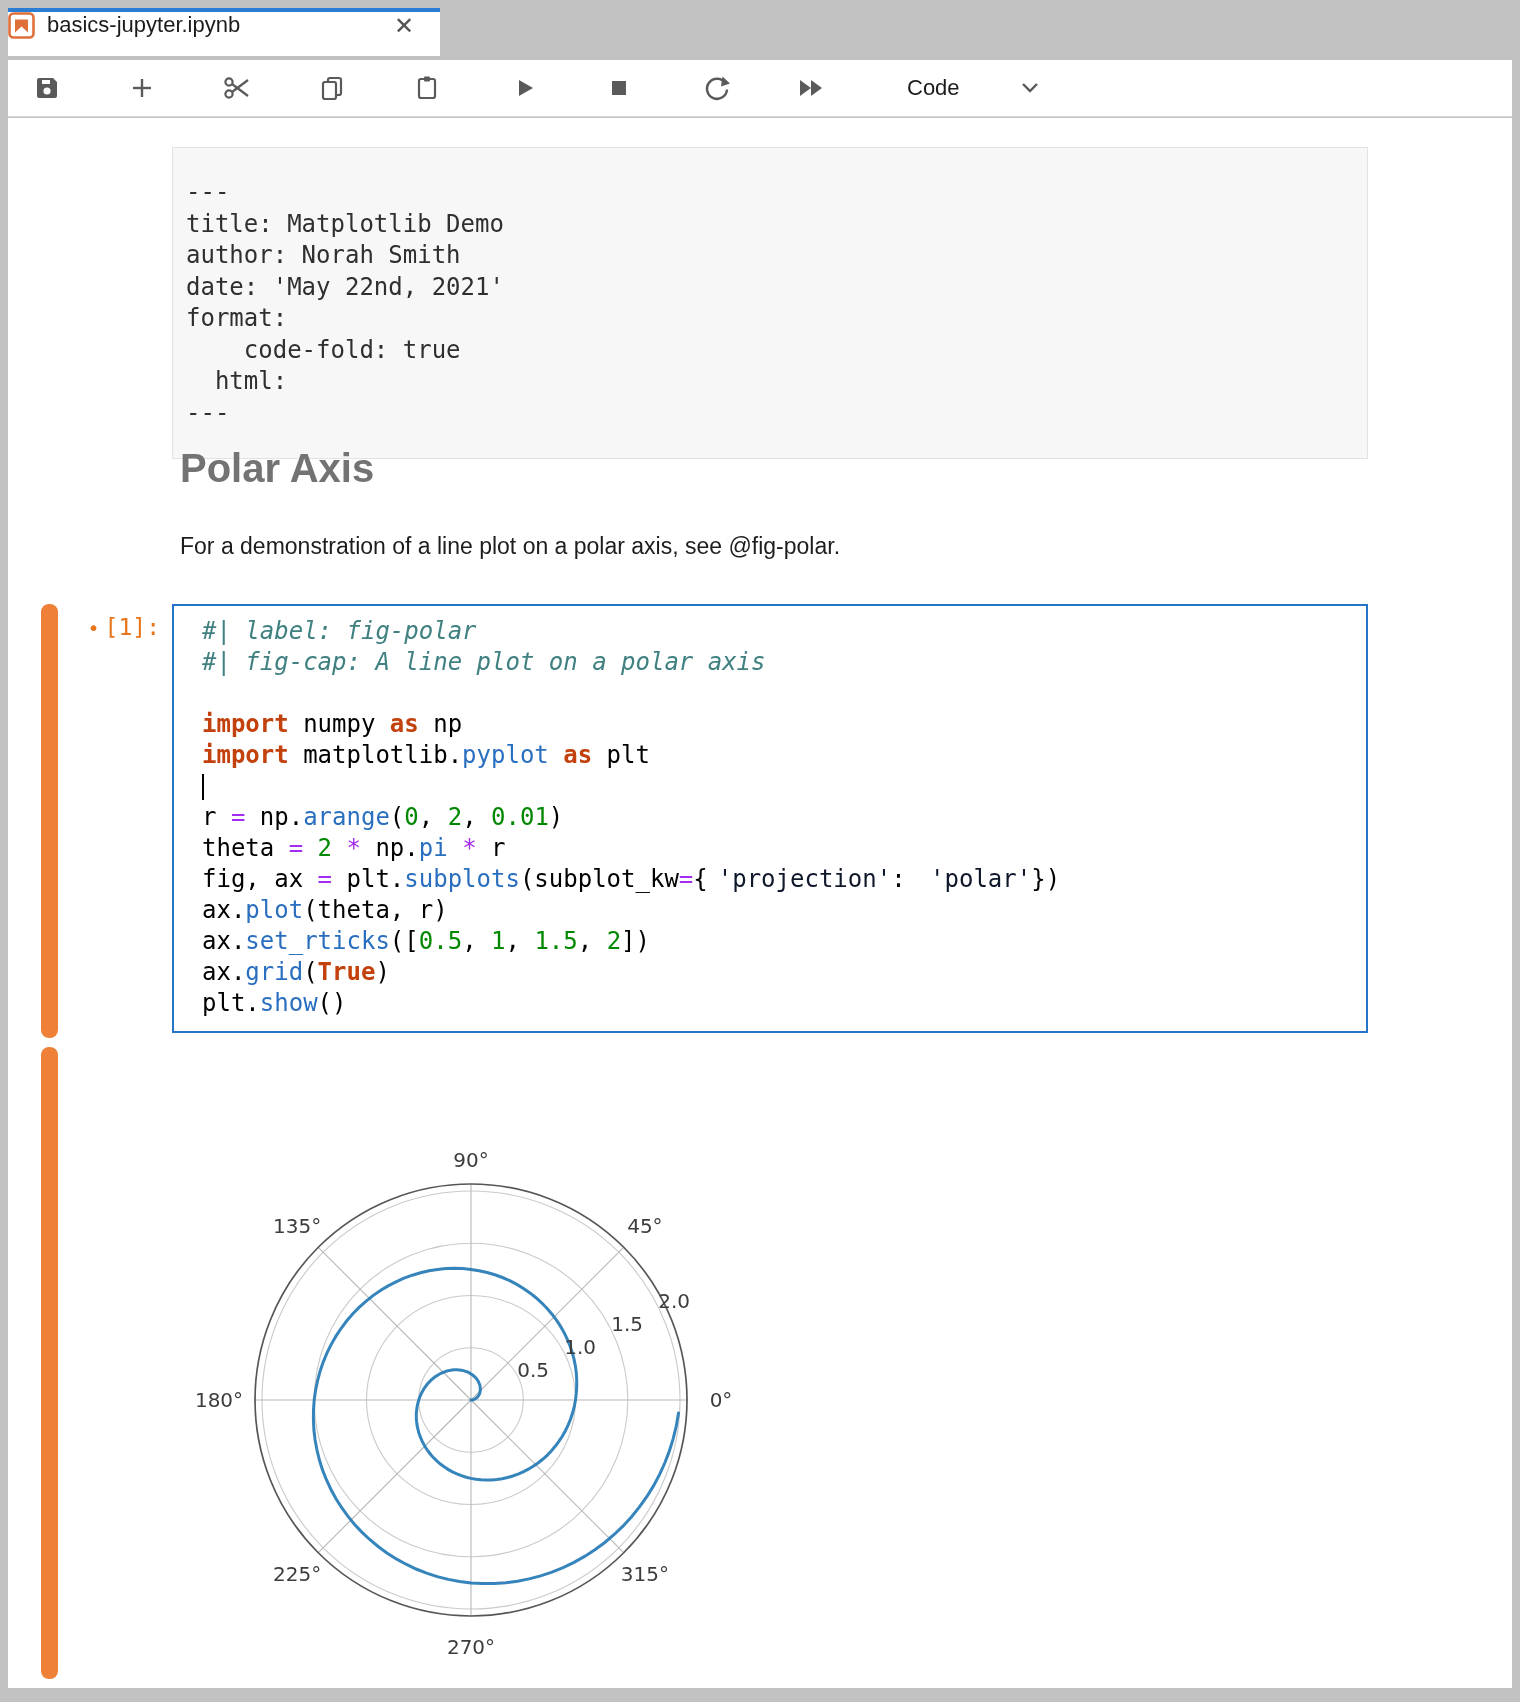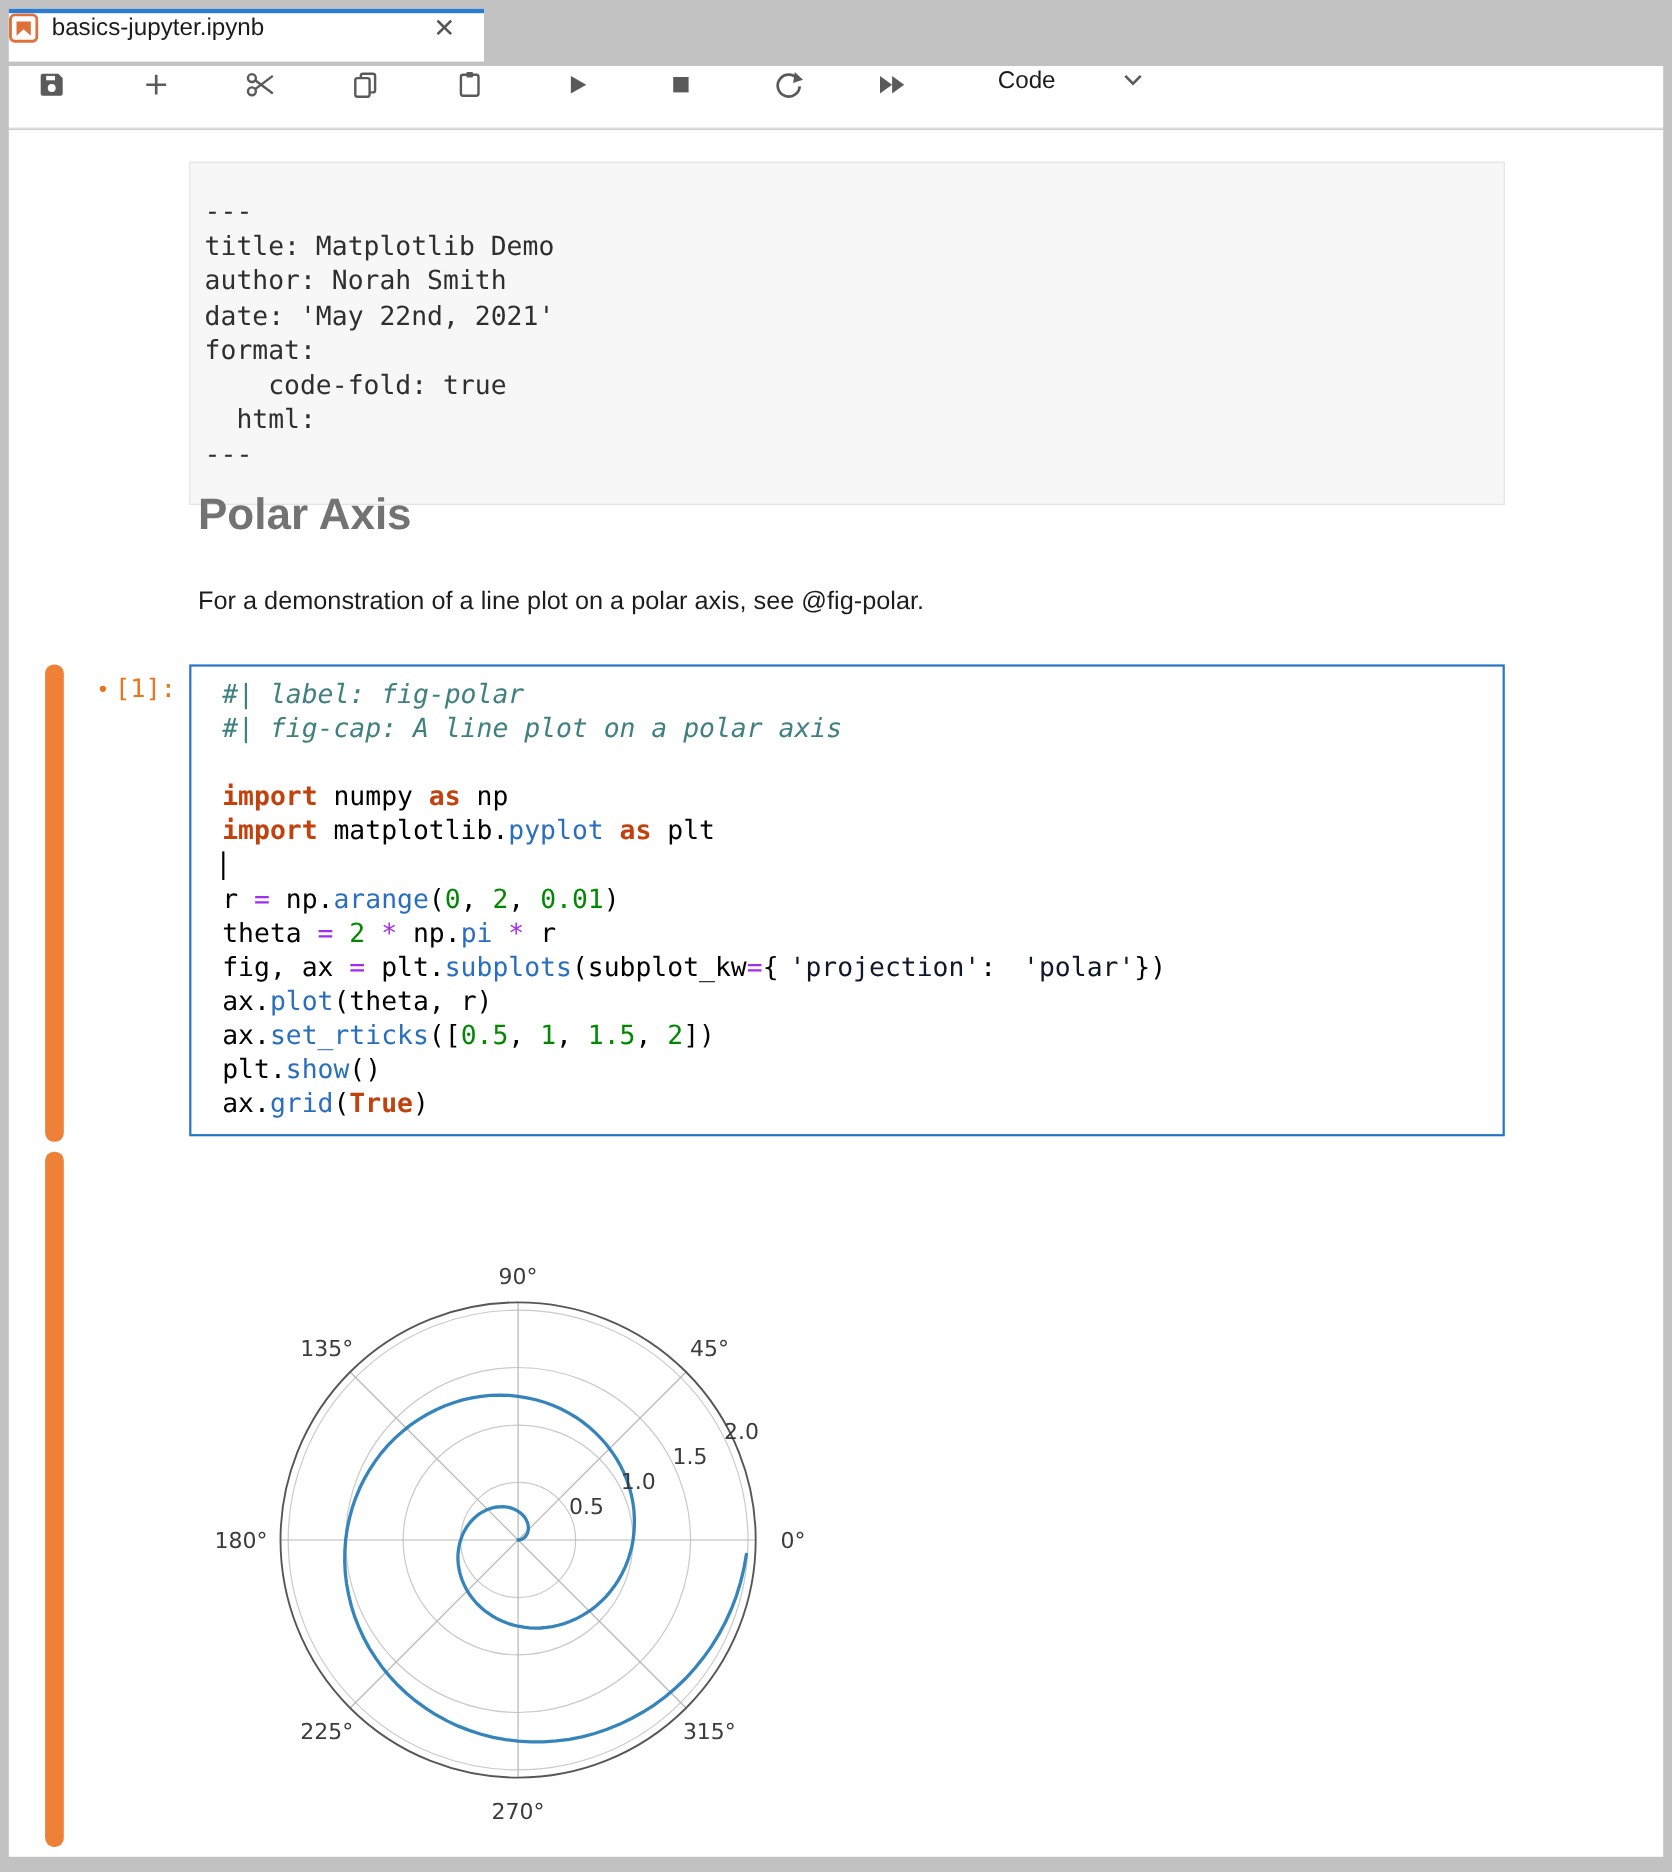--- a/index.html
+++ b/index.html
@@ -5,21 +5,21 @@
   html,body{margin:0;padding:0;background:#c2c2c2;}
   .screen{position:relative;width:1520px;height:1702px;background:#c2c2c2;overflow:hidden;
           font-family:"Liberation Sans",sans-serif;}
   
   .tab{position:absolute;left:8px;top:8px;width:432px;height:48px;background:#fff;
        border-top:4px solid #2b7cd3;display:flex;box-sizing:border-box;}
   .tabtitle{font-size:22px;color:#1b1b1b;margin-left:12px;flex:1;}
   .tabclose{font-size:24px;color:#555;margin-right:26px;cursor:pointer;}
   
   .toolbar{position:absolute;left:8px;top:60px;width:1504px;height:57px;background:#fff;
-           border-bottom:1px solid #d8d8d8;box-sizing:border-box;display:flex;align-items:flex-start;gap:37px;}
+           border-bottom:1px solid #d8d8d8;box-sizing:border-box;display:flex;align-items:center;gap:37px;}
   .tbtn{background:none;border:none;padding:0;width:34px;height:34px;display:flex;align-items:center;
         justify-content:center;cursor:pointer;}
   .tbtn svg{display:block;}
   .celltype{display:flex;align-items:center;cursor:pointer;}
   .celltype span{font-size:22px;color:#1b1b1b;}
   .tright{margin-left:auto;display:flex;align-items:center;padding-right:22px;}
   .kernelname{font-size:22px;color:#222;cursor:pointer;}
   .toggle{width:64px;height:28px;border-radius:14px;background:#cccccc;position:relative;cursor:pointer;}
   .toggle .knob{position:absolute;left:3px;top:3px;width:22px;height:22px;border-radius:50%;background:#fff;}
   
@@ -159,22 +159,22 @@
           <div class="cl"><span class="tok-cm">#| fig-cap: A line plot on a polar axis</span></div>
           <div class="cl">&nbsp;</div>
           <div class="cl"><span class="tok-kw">import</span><span> numpy </span><span class="tok-kw">as</span><span> np</span></div>
           <div class="cl"><span class="tok-kw">import</span><span> matplotlib.</span><span class="tok-pr">pyplot</span><span> </span><span class="tok-kw">as</span><span> plt</span></div>
           <div class="cl"><span class="cursor"></span></div>
           <div class="cl"><span>r </span><span class="tok-op">=</span><span> np.</span><span class="tok-pr">arange</span><span>(</span><span class="tok-num">0</span><span>, </span><span class="tok-num">2</span><span>, </span><span class="tok-num">0.01</span><span>)</span></div>
           <div class="cl"><span>theta </span><span class="tok-op">=</span><span> </span><span class="tok-num">2</span><span> </span><span class="tok-op">*</span><span> np.</span><span class="tok-pr">pi</span><span> </span><span class="tok-op">*</span><span> r</span></div>
           <div class="cl"><span>fig, ax </span><span class="tok-op">=</span><span> plt.</span><span class="tok-pr">subplots</span><span>(subplot_kw</span><span class="tok-op">=</span><span>{</span><span class="tok-str">'projection'</span><span>: </span><span class="tok-str">'polar'</span><span>})</span></div>
           <div class="cl"><span>ax.</span><span class="tok-pr">plot</span><span>(theta, r)</span></div>
           <div class="cl"><span>ax.</span><span class="tok-pr">set_rticks</span><span>([</span><span class="tok-num">0.5</span><span>, </span><span class="tok-num">1</span><span>, </span><span class="tok-num">1.5</span><span>, </span><span class="tok-num">2</span><span>])</span></div>
+          <div class="cl"><span>ax.</span><span class="tok-pr">grid</span><span>(</span><span class="tok-kw">True</span><span>)</span></div>
           <div class="cl"><span>plt.</span><span class="tok-pr">show</span><span>()</span></div>
-          <div class="cl"><span>ax.</span><span class="tok-pr">grid</span><span>(</span><span class="tok-kw">True</span><span>)</span></div>
         </div>
     </div>
 
     <div class="runbar bar2"></div>
     <div class="figure">
       <svg width="620" height="650" viewBox="0 0 620 650">
           <circle cx="311" cy="360" r="52.3" fill="none" stroke="#cacaca" stroke-width="1.1"></circle>
           <circle cx="311" cy="360" r="104.5" fill="none" stroke="#cacaca" stroke-width="1.1"></circle>
           <circle cx="311" cy="360" r="156.8" fill="none" stroke="#cacaca" stroke-width="1.1"></circle>
           <circle cx="311" cy="360" r="209.0" fill="none" stroke="#cacaca" stroke-width="1.1"></circle>

